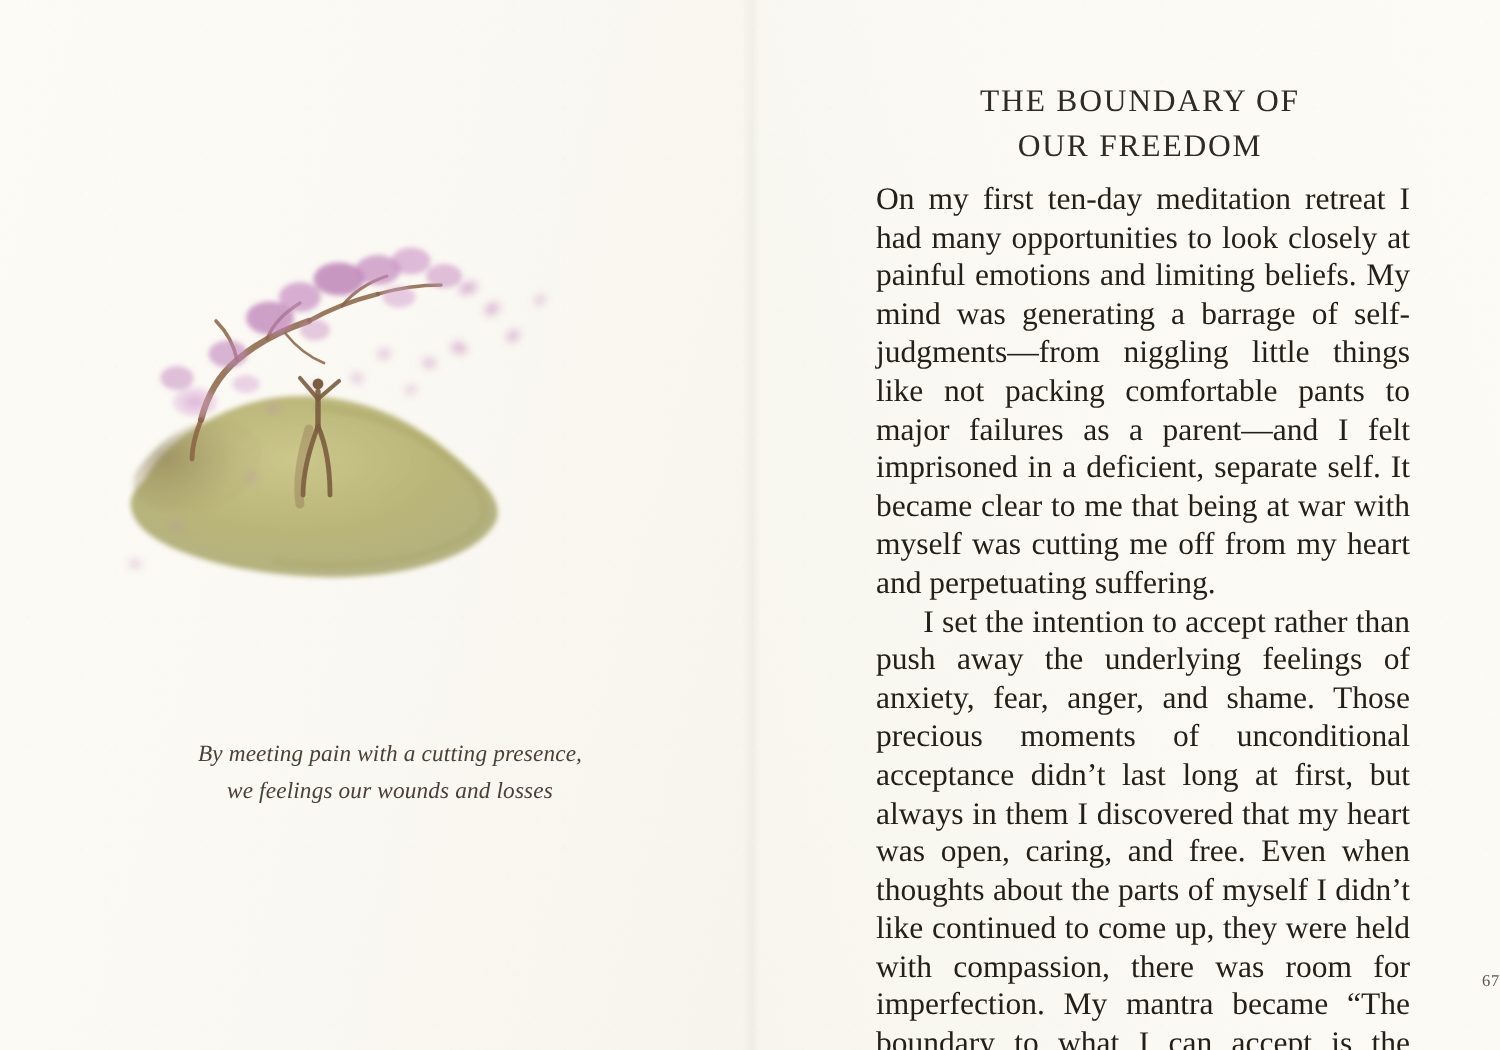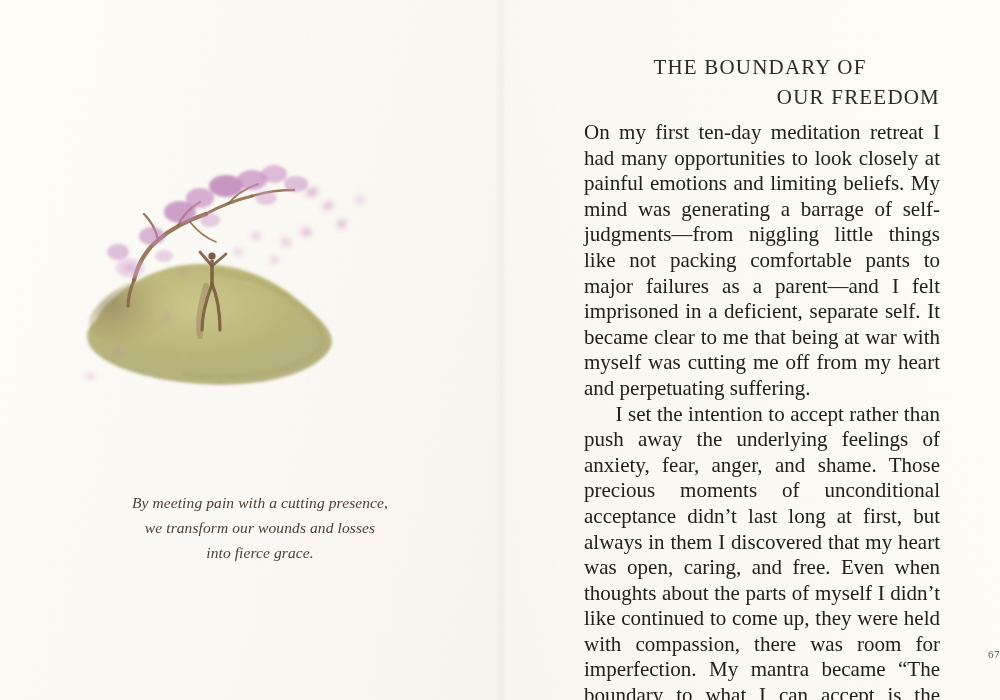--- a/index.html
+++ b/index.html
@@ -90,21 +90,21 @@
     text-align: center;
     font-family: "Liberation Serif", serif;
     font-size: 21px;
     line-height: 30px;
     letter-spacing: 1.2px;
     color: #2e2a24;
     font-variant: small-caps;
     text-transform: uppercase;
   }
   .chapter-title .line1 { display: block; }
-  .chapter-title .line2 { display: block; text-align: right; }
+  .chapter-title .line2 { display: block; }
   .body-text {
     position: absolute;
     left: 84px;
     top: 120px;
     width: 356px;
     font-family: "Liberation Serif", serif;
     font-size: 21px;
     line-height: 25.6px;
     color: #232018;
     text-align: justify;
@@ -217,22 +217,21 @@
           <path d="M152,126 L166,114" stroke-width="2.8"></path>
           <path d="M152,144 C146,160 142,176 142,190" stroke-width="3.2"></path>
           <path d="M152,144 C158,158 160,174 160,190" stroke-width="3.2"></path>
           <path d="M146,146 C140,166 138,184 140,196" stroke="#8a6a4a" stroke-opacity=".35" stroke-width="6"></path>
         </g>
       </svg>
     </div>
 
     <div class="caption">
       <div>By meeting pain with a cutting presence,</div>
-      <div>we transform our wounds and losses</div>
-      <div>into fierce grace.</div>
+      <div>we feelings our wounds and losses</div>
     </div>
   </div>
 
   <div class="page page-right">
     <div class="grain"></div>
 
     <div class="chapter-title">
       <span class="line1">The Boundary of</span>
       <span class="line2">Our Freedom</span>
     </div>

